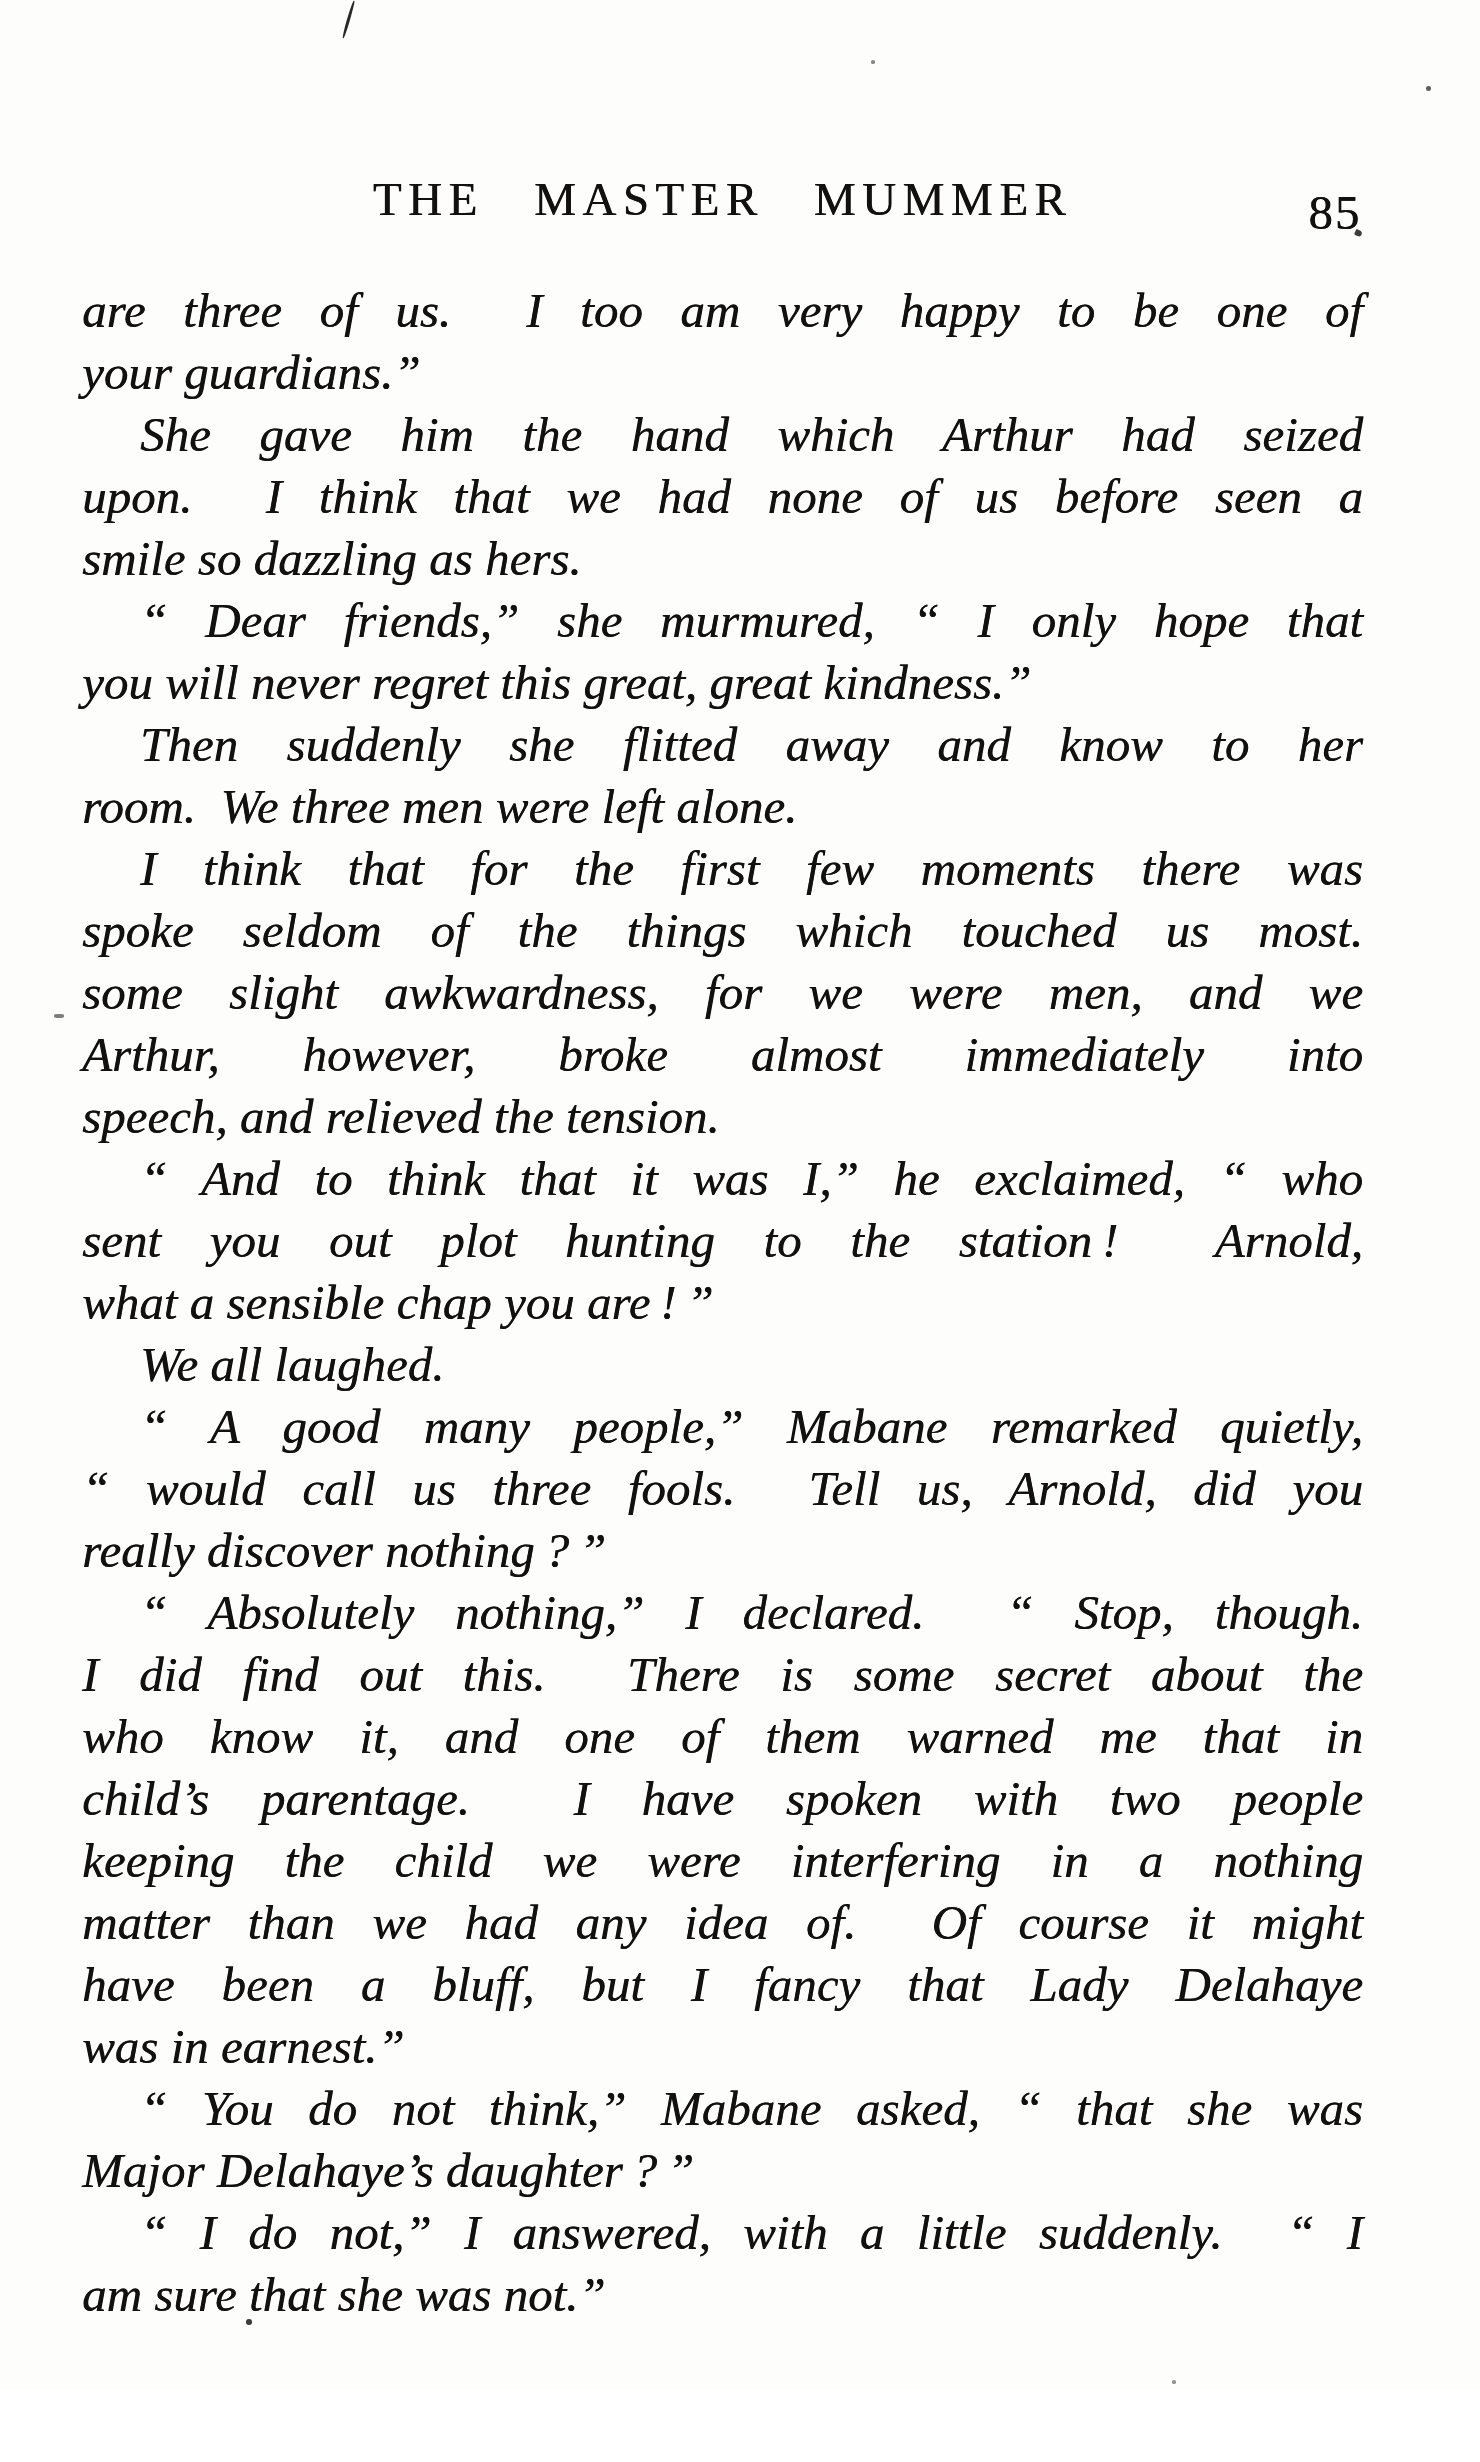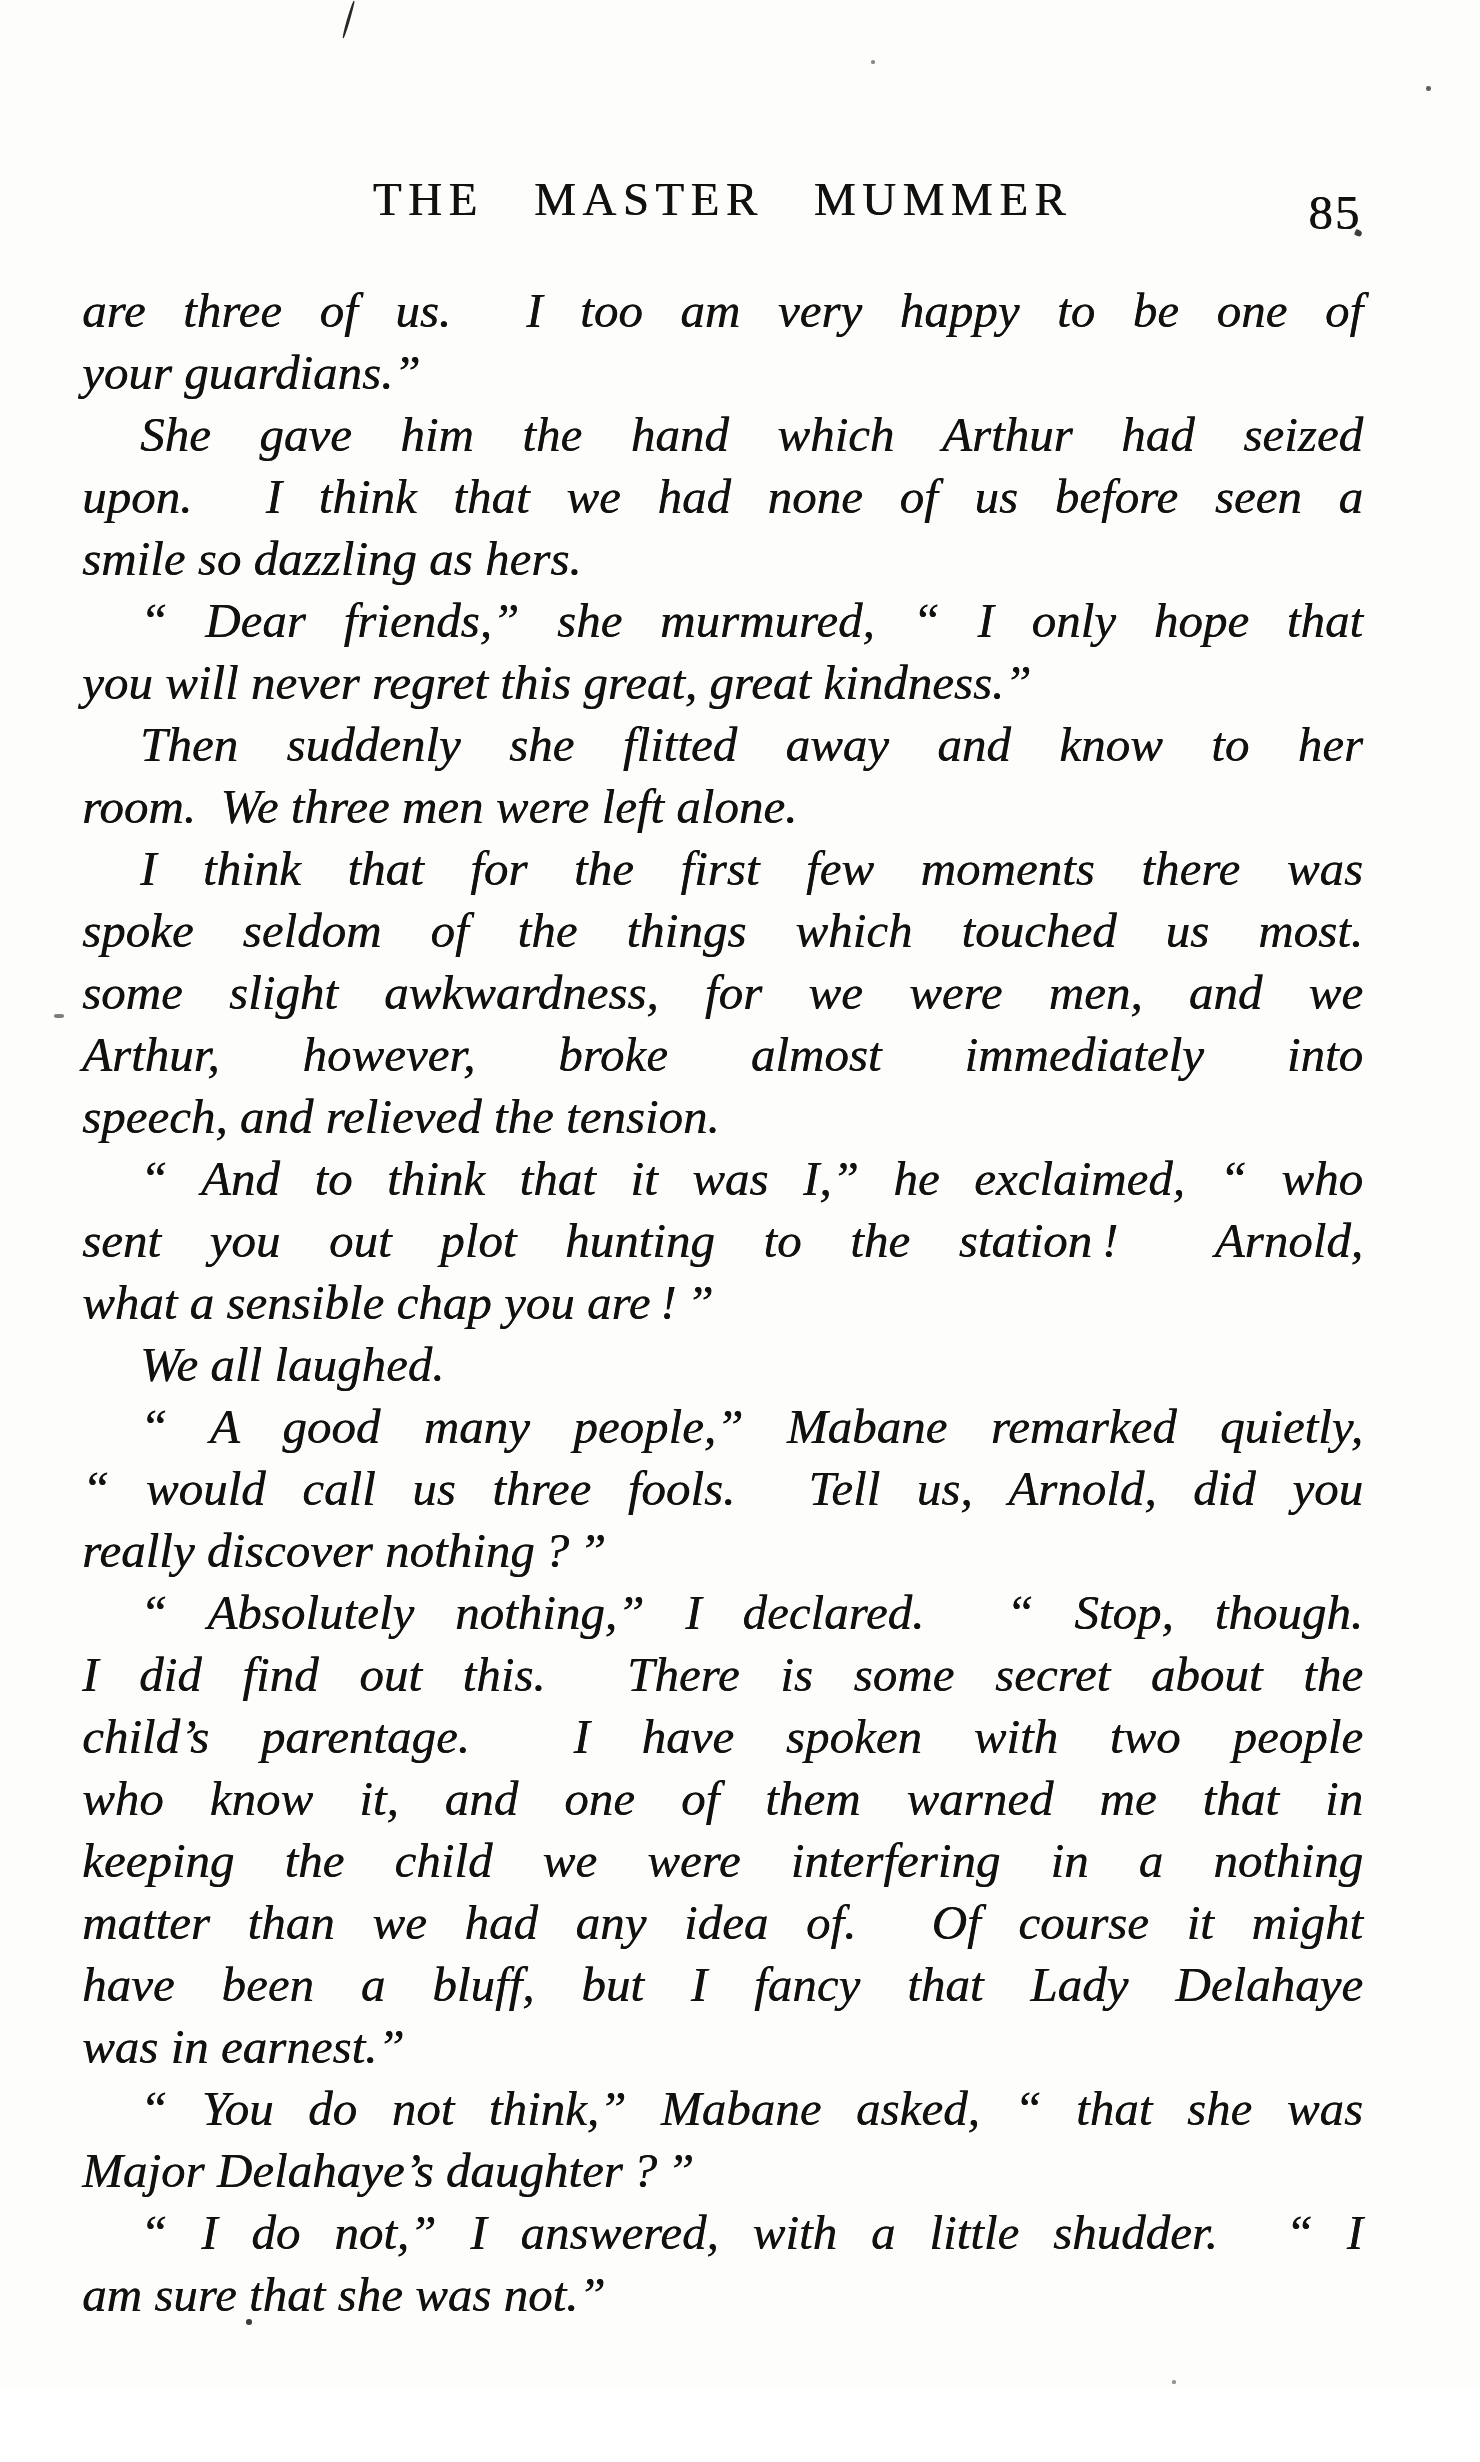--- a/index.html
+++ b/index.html
@@ -127,26 +127,26 @@
     <div class="line end">speech, and relieved the tension.</div>
     <div class="line indent">“ And to think that it was I,” he exclaimed, “ who</div>
     <div class="line">sent you out plot hunting to the station !  Arnold,</div>
     <div class="line end">what a sensible chap you are ! ”</div>
     <div class="line indent end">We all laughed.</div>
     <div class="line indent">“ A good many people,” Mabane remarked quietly,</div>
     <div class="line">“ would call us three fools.  Tell us, Arnold, did you</div>
     <div class="line end">really discover nothing ? ”</div>
     <div class="line indent">“ Absolutely nothing,” I declared.  “ Stop, though.</div>
     <div class="line">I did find out this.  There is some secret about the</div>
+    <div class="line">who know it, and one of them warned me that in</div>
     <div class="line">child’s parentage.  I have spoken with two people</div>
-    <div class="line">who know it, and one of them warned me that in</div>
     <div class="line">keeping the child we were interfering in a nothing</div>
     <div class="line">matter than we had any idea of.  Of course it might</div>
     <div class="line">have been a bluff, but I fancy that Lady Delahaye</div>
     <div class="line end">was in earnest.”</div>
     <div class="line indent">“ You do not think,” Mabane asked, “ that she was</div>
     <div class="line end">Major Delahaye’s daughter ? ”</div>
-    <div class="line indent">“ I do not,” I answered, with a little shudder.  “ I</div>
+    <div class="line indent">“ I do not,” I answered, with a little suddenly.  “ I</div>
     <div class="line end">am sure that she was not.”</div>
   </div>
 
 </div>
 
 
 </body></html>

